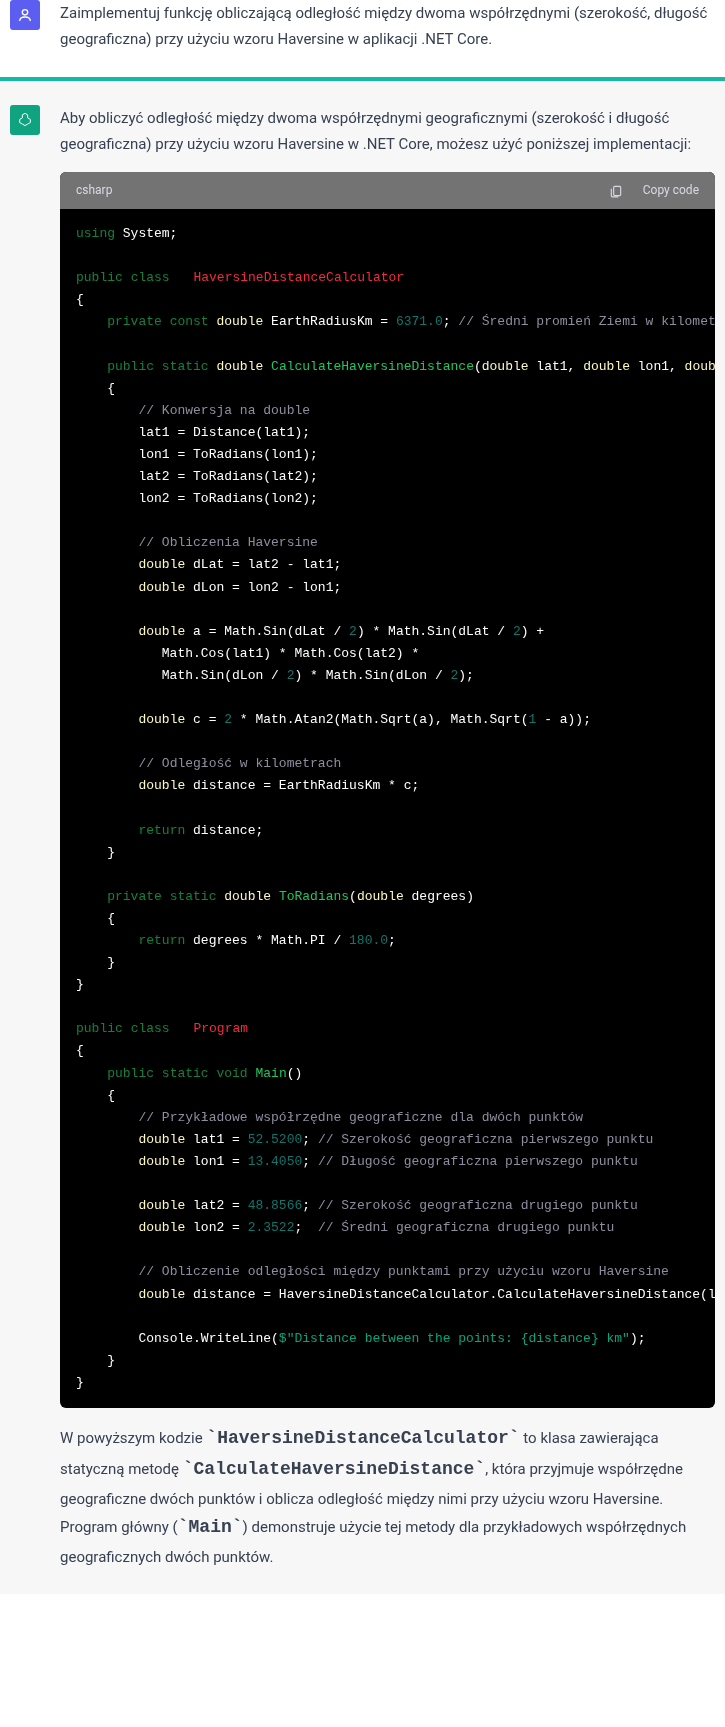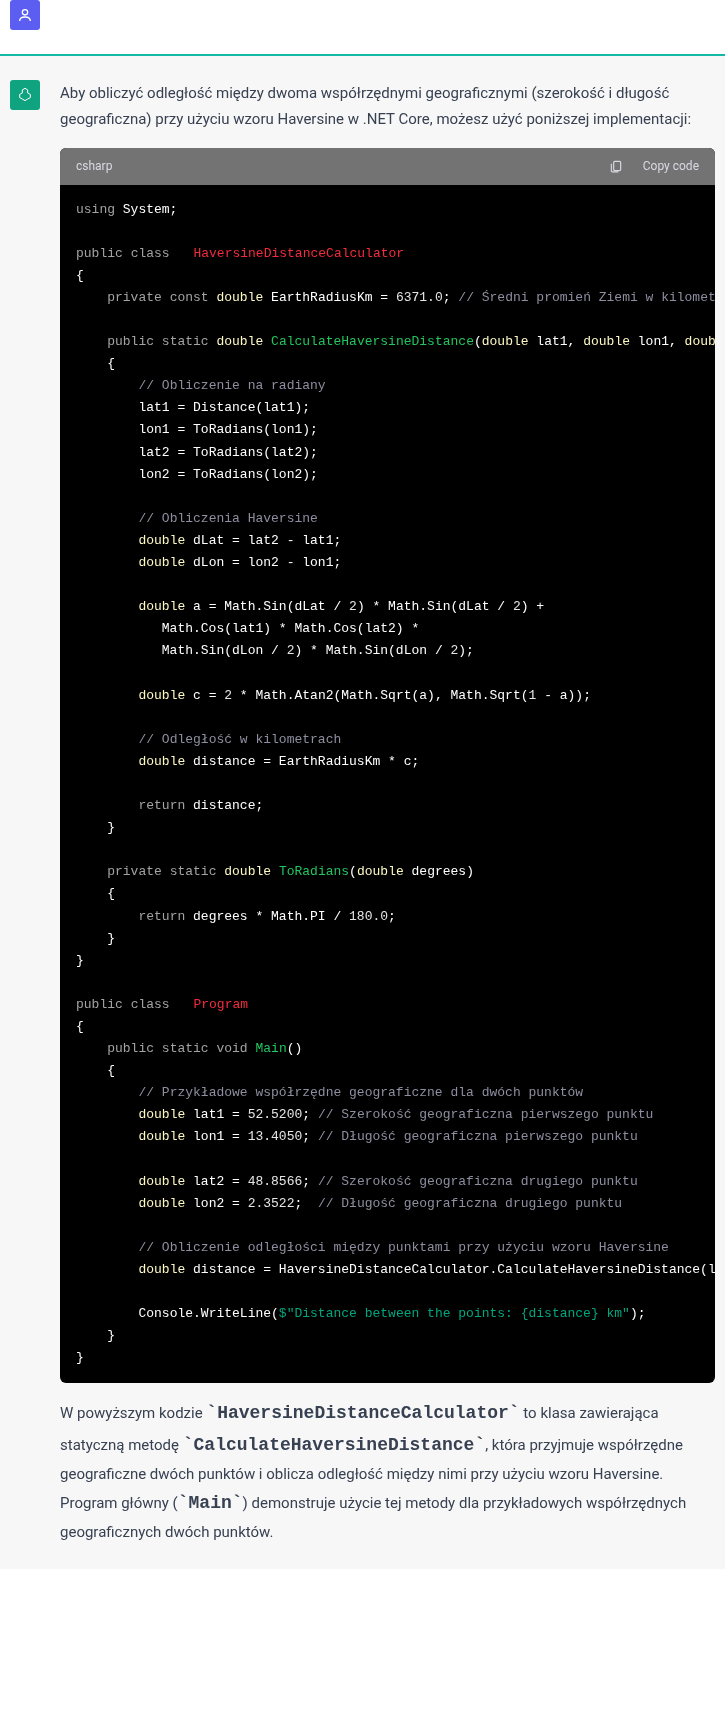--- a/index.html
+++ b/index.html
@@ -7,21 +7,21 @@
     font-family: -apple-system, BlinkMacSystemFont, "Segoe UI", Roboto, Helvetica, Arial, sans-serif;
     background: #ffffff;
     color: #353740;
     width: 725px;
   }
   .message {
     display: flex;
     padding: 0 10px 24px 10px;
     gap: 20px;
   }
-  .message.assistant { background: #f7f7f8; border-top: 2px solid #14b8a6; padding-top: 24px; padding-bottom: 24px;}
+  .message.assistant { background: #f7f7f8; border-top: 4px solid #14b8a6; padding-top: 24px; padding-bottom: 24px;}
   .message.user { padding-top: 0; }
   .avatar {
     width: 30px; height: 30px;
     border-radius: 3px;
     flex-shrink: 0;
     display: flex; align-items: center; justify-content: center;
     color: #fff;
   }
   .avatar.user-av { background: #5b5ef0; }
   .avatar.assistant-av { background: #10a37f; }
@@ -72,43 +72,46 @@
   }
   pre.code-body {
     font-family: "SFMono-Regular", Consolas, "Liberation Mono", Menlo, monospace;
     font-size: 13px;
     line-height: 1.7;
     color: #fff;
     padding: 14px 16px 14px 16px;
     white-space: pre;
     min-width: max-content;
   }
-  .tok-kw   { color: #a3a3a3; }  
+  .tok-kw   { color: #15803d; }  
   .tok-cls  { color: #f22c3d; padding-left: 16px; }  
   .tok-mod  { color: #fef9c3; }  
   .tok-fn   { color: #22c55e; }  
-  .tok-num  { color: #e5e5e5; }  
+  .tok-num  { color: #0f766e; }  
   .tok-str  { color: #00a67d; }  
   .tok-cmt  { color: #8e8ea0; }
 
   code.inl {
     font-family: "SFMono-Regular", Consolas, "Liberation Mono", Menlo, monospace;
     font-weight: 600;
     font-size: 18px;
   }
 </style>
 </head>
 <body>
 
 <div class="message user">
   <div class="avatar user-av">
     <svg viewBox="0 0 24 24" fill="none" stroke="currentColor" stroke-width="2">
         <circle cx="12" cy="8" r="4"></circle>
         <path d="M4 21c0-4 4-6 8-6s8 2 8 6"></path>
       </svg>
+  </div>
+  <div class="content">
+    <p>Zaimplementuj funkcję obliczającą odległość między dwoma współrzędnymi (szerokość, długość geograficzna) przy użyciu wzoru Haversine w aplikacji .NET Core.</p>
   </div>
 </div>
 
 <div class="message assistant">
   <div class="avatar assistant-av">
     <svg viewBox="0 0 24 24" fill="none" stroke="currentColor" stroke-width="1.5">
       <path d="M12 2l4 2.3v4.6l4 2.3v4.6l-4 2.3-4 2.3-4-2.3-4-2.3V11.2l4-2.3V4.3L12 2z"></path>
     </svg>
   </div>
   <div class="content">
@@ -127,21 +130,21 @@
       </div>
       <div class="code-body-wrap">
 <pre class="code-body"><span class="tok-kw">using</span><span> System;</span>
 
 <span class="tok-kw">public</span> <span class="tok-kw">class</span> <span class="tok-cls">HaversineDistanceCalculator</span>
 {
     <span class="tok-kw">private</span> <span class="tok-kw">const</span> <span class="tok-mod">double</span><span> EarthRadiusKm = </span><span class="tok-num">6371.0</span>; <span class="tok-cmt">// Średni promień Ziemi w kilometrach</span>
 
     <span class="tok-kw">public</span> <span class="tok-kw">static</span> <span class="tok-mod">double</span> <span class="tok-fn">CalculateHaversineDistance</span>(<span class="tok-mod">double</span><span> lat1, </span><span class="tok-mod">double</span><span> lon1, </span><span class="tok-mod">double</span>)
     {
-        <span class="tok-cmt">// Obliczenie na radiany</span>
+        <span class="tok-cmt">// Konwersja na double</span>
         <span>lat1 = Distance(lat1);</span>
         <span>lon1 = ToRadians(lon1);</span>
         <span>lat2 = ToRadians(lat2);</span>
         <span>lon2 = ToRadians(lon2);</span>
 
         <span class="tok-cmt">// Obliczenia Haversine</span>
         <span class="tok-mod">double</span><span> dLat = lat2 - lat1;</span>
         <span class="tok-mod">double</span><span> dLon = lon2 - lon1;</span>
 
         <span class="tok-mod">double</span><span> a = Math.Sin(dLat / </span><span class="tok-num">2</span><span>) * Math.Sin(dLat / </span><span class="tok-num">2</span><span>) +</span>
@@ -164,21 +167,21 @@
 
 <span class="tok-kw">public</span> <span class="tok-kw">class</span> <span class="tok-cls">Program</span>
 {
     <span class="tok-kw">public</span> <span class="tok-kw">static</span> <span class="tok-kw">void</span> <span class="tok-fn">Main</span>()
     {
         <span class="tok-cmt">// Przykładowe współrzędne geograficzne dla dwóch punktów</span>
         <span class="tok-mod">double</span><span> lat1 = </span><span class="tok-num">52.5200</span><span>; </span><span class="tok-cmt">// Szerokość geograficzna pierwszego punktu</span>
         <span class="tok-mod">double</span><span> lon1 = </span><span class="tok-num">13.4050</span><span>; </span><span class="tok-cmt">// Długość geograficzna pierwszego punktu</span>
 
         <span class="tok-mod">double</span><span> lat2 = </span><span class="tok-num">48.8566</span><span>; </span><span class="tok-cmt">// Szerokość geograficzna drugiego punktu</span>
-        <span class="tok-mod">double</span><span> lon2 = </span><span class="tok-num">2.3522</span><span>;  </span><span class="tok-cmt">// Długość geograficzna drugiego punktu</span>
+        <span class="tok-mod">double</span><span> lon2 = </span><span class="tok-num">2.3522</span><span>;  </span><span class="tok-cmt">// Średni geograficzna drugiego punktu</span>
 
         <span class="tok-cmt">// Obliczenie odległości między punktami przy użyciu wzoru Haversine</span>
         <span class="tok-mod">double</span><span> distance = HaversineDistanceCalculator.CalculateHaversineDistance(lat1, lon1, lat2, lon2);</span>
 
         <span>Console.WriteLine(</span><span class="tok-str">$"Distance between the points: {distance} km"</span><span>);</span>
     }
 }</pre>
       </div>
     </div>
 

